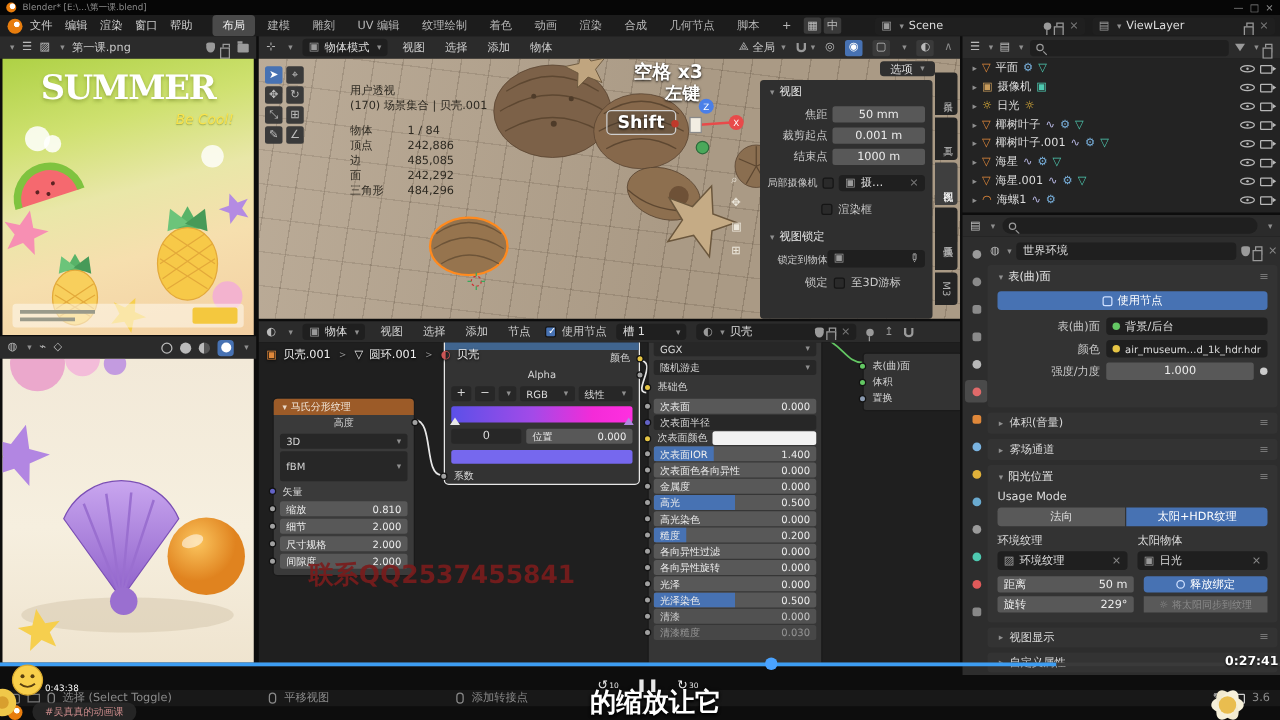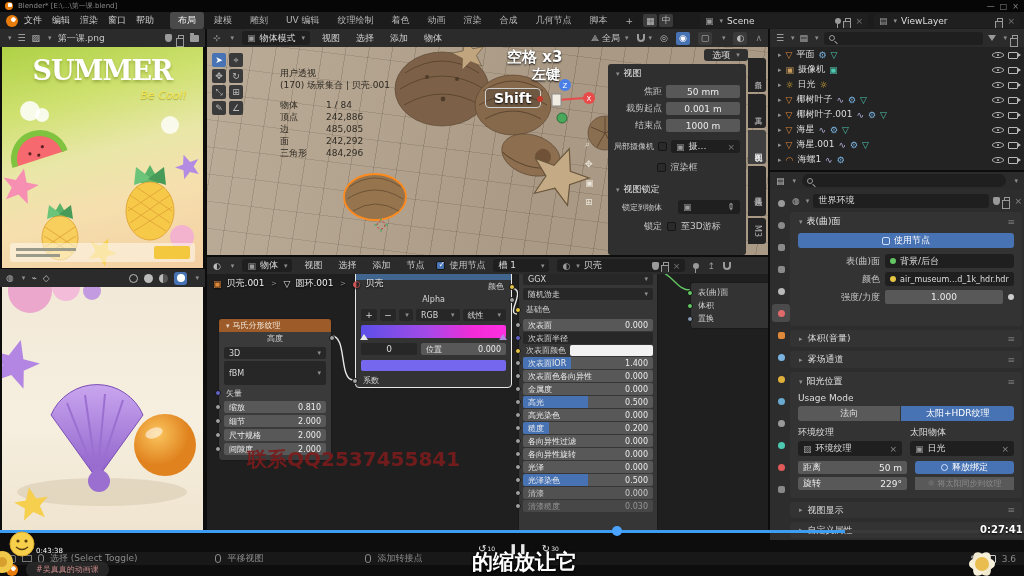--- a/index.html
+++ b/index.html
@@ -367,21 +367,21 @@
         </span>
     </div>
     <div class="row" style="padding:6px 6px 2px;gap:5px;justify-content:center">
       <span class="cb"></span>
       <span style="color:#c9c9c9">渲染框</span>
     </div>
     <div class="row" style="padding:7px 6px 2px;gap:4px">
         <span class="chev">▾</span>
         <span style="color:#e8e8e8">视图锁定</span>
       </div>
-    <div class="row" style="padding:2px 6px;gap:16px">
+    <div class="row" style="padding:2px 6px;gap:0">
       <span class="rlab" style="width:48px;font-size:8px">锁定到物体</span>
       <span class="fld" style="flex:1;height:14px">
           <span style="color:#9a9a9a">▣</span>
           <span style="flex:1"></span>
           <span style="color:#bbb;transform:rotate(45deg)">✎</span>
         </span>
     </div>
     <div class="row" style="padding:4px 6px;gap:5px">
       <span class="rlab" style="width:48px">锁定</span>
       <span class="cb"></span>

